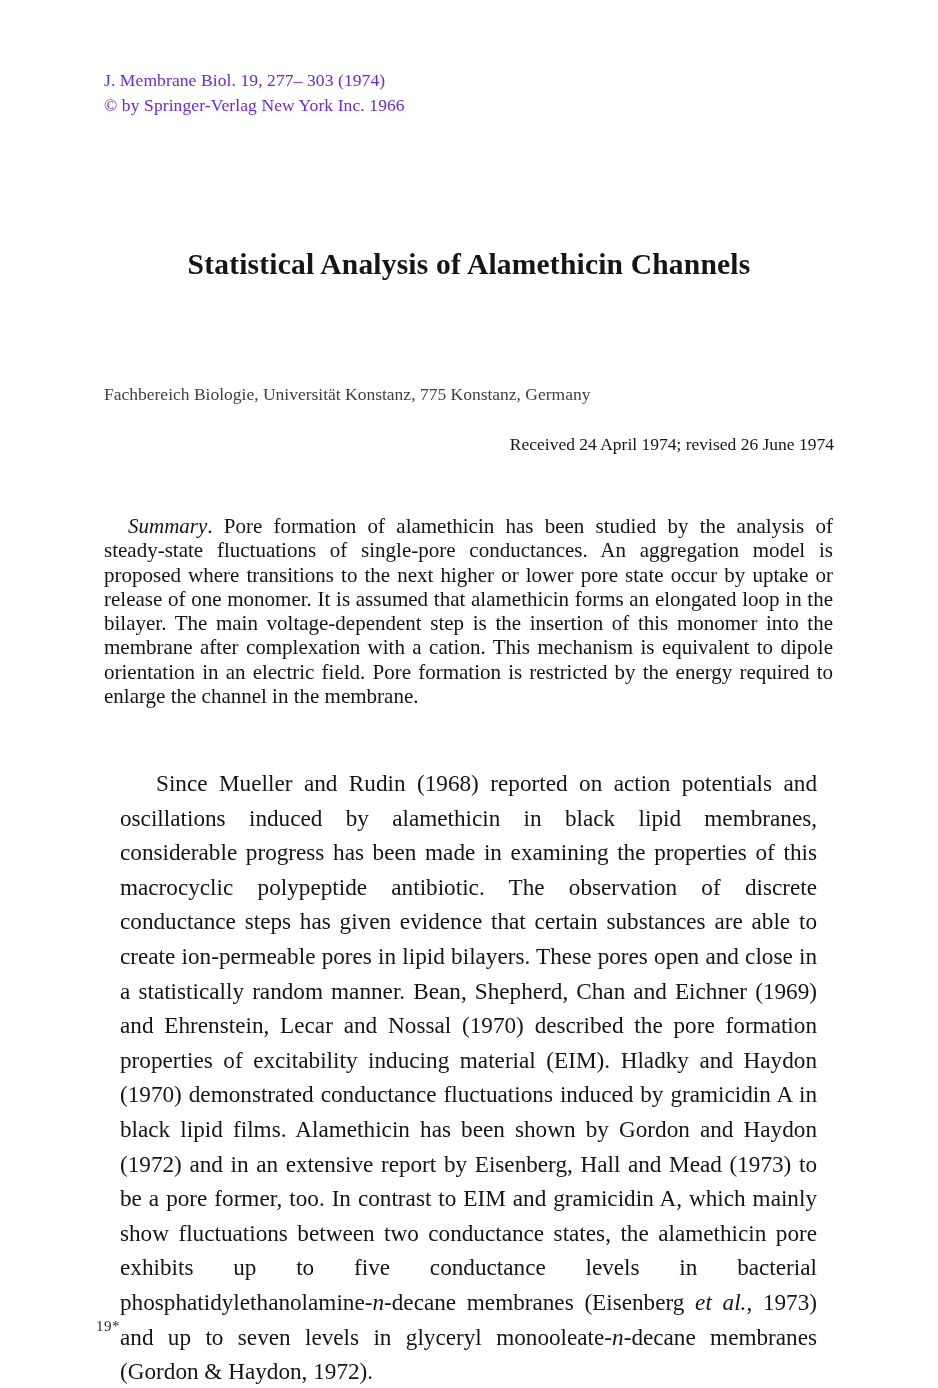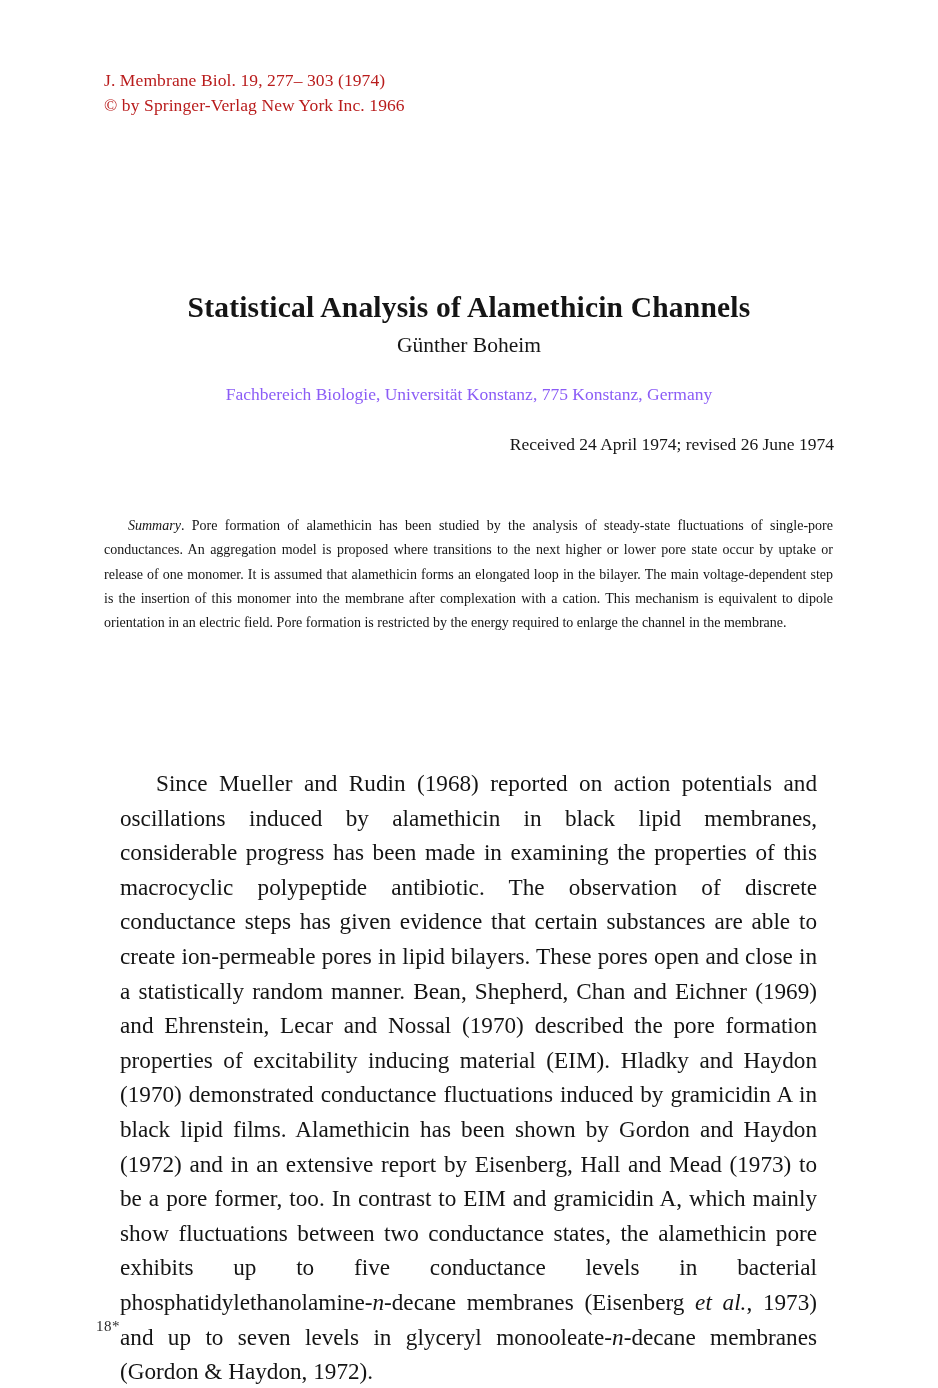--- a/index.html
+++ b/index.html
@@ -23,79 +23,79 @@
     height: 1388px;
   }
 
   
   .masthead {
     position: absolute;
     left: 104px;
     top: 68px;
     font-size: 17.5px;
     line-height: 25px;
-    color: #b91c1c;
+    color: #6d28d9;
     letter-spacing: 0.1px;
   }
   .masthead div { white-space: nowrap; }
 
   
   .title {
     position: absolute;
     left: 104px;
     top: 222px;
     width: 730px;
     text-align: center;
     font-size: 29.5px;
     line-height: 44px;
     color: #151515;
     letter-spacing: 0.2px;
   }
-  .title .line { display: block; margin-top: 43px; }
+  .title .line { display: block; }
 
   .author {
     position: absolute;
     left: 104px;
     top: 330px;
     width: 730px;
     text-align: center;
     font-size: 21.5px;
     line-height: 30px;
     color: #151515;
   }
 
   .affiliation {
     position: absolute;
     left: 104px;
     top: 381px;
     width: 730px;
-    text-align: center;
+    text-align: left;
     font-size: 17.5px;
     line-height: 26px;
-    color: #8b5cf6;
+    color: #404040;
   }
 
   .received {
     position: absolute;
     left: 104px;
     top: 431px;
     width: 730px;
     text-align: right;
     font-size: 17.5px;
     line-height: 26px;
     color: #151515;
   }
 
   
   .summary {
     position: absolute;
     left: 104px;
     top: 514px;
     width: 729px;
-    font-size: 14px;
+    font-size: 21px;
     line-height: 24.3px;
     text-align: justify;
     color: #141414;
     hyphens: none;
   }
   .summary .indent { display: inline-block; width: 24px; }
   .summary i { font-style: italic; }
 
   
   .body-text {
@@ -139,30 +139,29 @@
 
   <div class="masthead">
     <div>J. Membrane Biol. 19, 277– 303 (1974)</div>
     <div>© by Springer-Verlag New York Inc. 1966</div>
   </div>
 
   <h1 class="title">
     <span class="line">Statistical Analysis of Alamethicin Channels</span>
   </h1>
 
-  <div class="author">Günther Boheim</div>
 
   <div class="affiliation">Fachbereich Biologie, Universität Konstanz, 775 Konstanz, Germany</div>
 
   <div class="received">Received 24 April 1974; revised 26 June 1974</div>
 
   <div class="summary">
     <span class="indent"></span><i>Summary</i><span>.</span><span> Pore formation of alamethicin has been studied by the analysis of steady-state fluctuations of single-pore conductances. An aggregation model is proposed where transitions to the next higher or lower pore state occur by uptake or release of one monomer. It is assumed that alamethicin forms an elongated loop in the bilayer. The main voltage-dependent step is the insertion of this monomer into the membrane after complexation with a cation. This mechanism is equivalent to dipole orientation in an electric field. Pore formation is restricted by the energy required to enlarge the channel in the membrane.</span>
   </div>
 
   <div class="body-text">
     <p><span>Since Mueller and Rudin (1968) reported on action potentials and oscillations induced by alamethicin in black lipid membranes, considerable progress has been made in examining the properties of this macrocyclic polypeptide antibiotic. The observation of discrete conductance steps has given evidence that certain substances are able to create ion-permeable pores in lipid bilayers. These pores open and close in a statistically random manner. Bean, Shepherd, Chan and Eichner (1969) and Ehrenstein, Lecar and Nossal (1970) described the pore formation properties of excitability inducing material (EIM). Hladky and Haydon (1970) demonstrated conductance fluctuations induced by gramicidin A in black lipid films. Alamethicin has been shown by Gordon and Haydon (1972) and in an extensive report by Eisenberg, Hall and Mead (1973) to be a pore former, too. In contrast to EIM and gramicidin A, which mainly show fluctuations between two conductance states, the alamethicin pore exhibits up to five conductance levels in bacterial phosphatidylethanolamine-</span><i>n</i><span>-decane membranes (Eisenberg </span><i>et al.</i><span>, 1973) and up to seven levels in glyceryl monooleate-</span><i>n</i><span>-decane membranes (Gordon &amp; Haydon, 1972).</span></p>
     <p><span>While the primary exhibits of EIM is not yet known, a series of </span><span class="greek">π</span><span class="sub">LD</span><span>-helices for gramicidin A dimer pores has been proposed by Urry (1971) and</span></p>
   </div>
 
-  <div class="folio">18*</div>
+  <div class="folio">19*</div>
 
 </div>
 
 </body></html>

